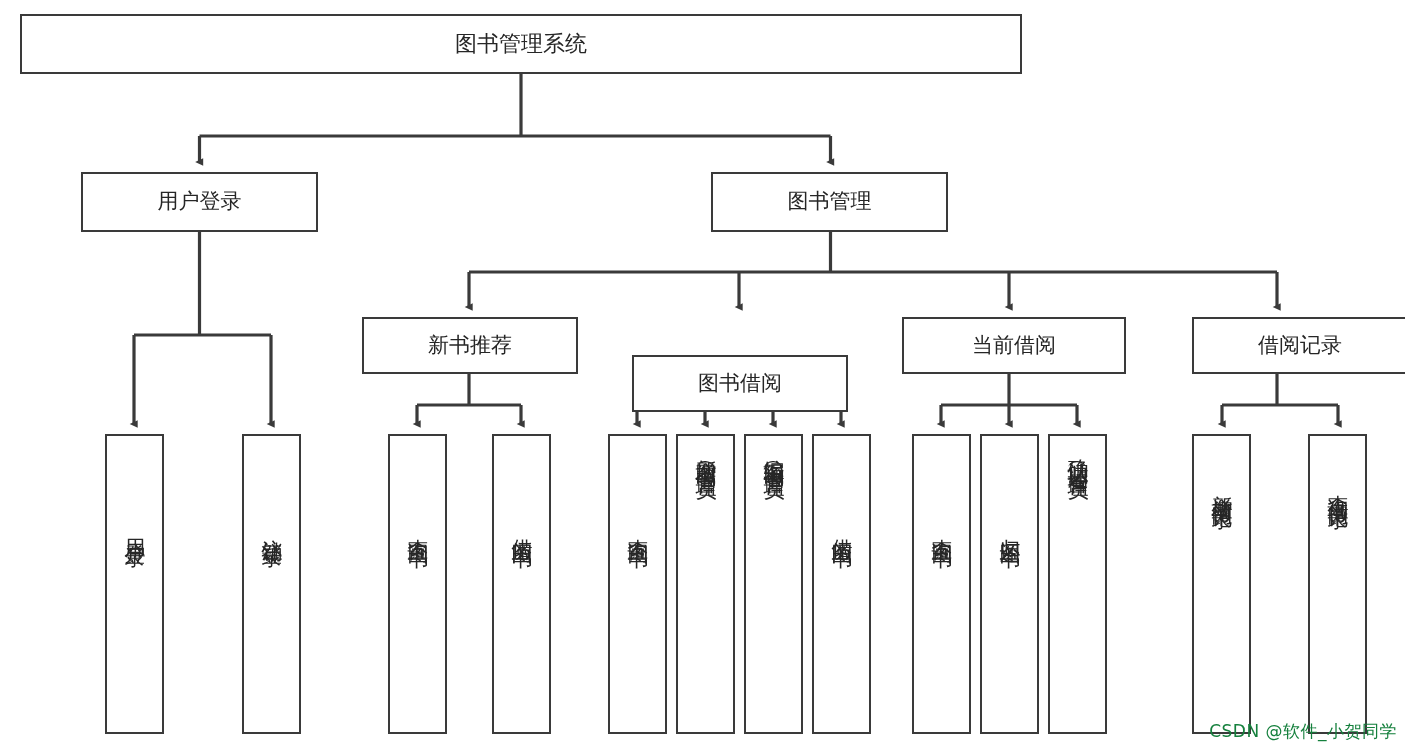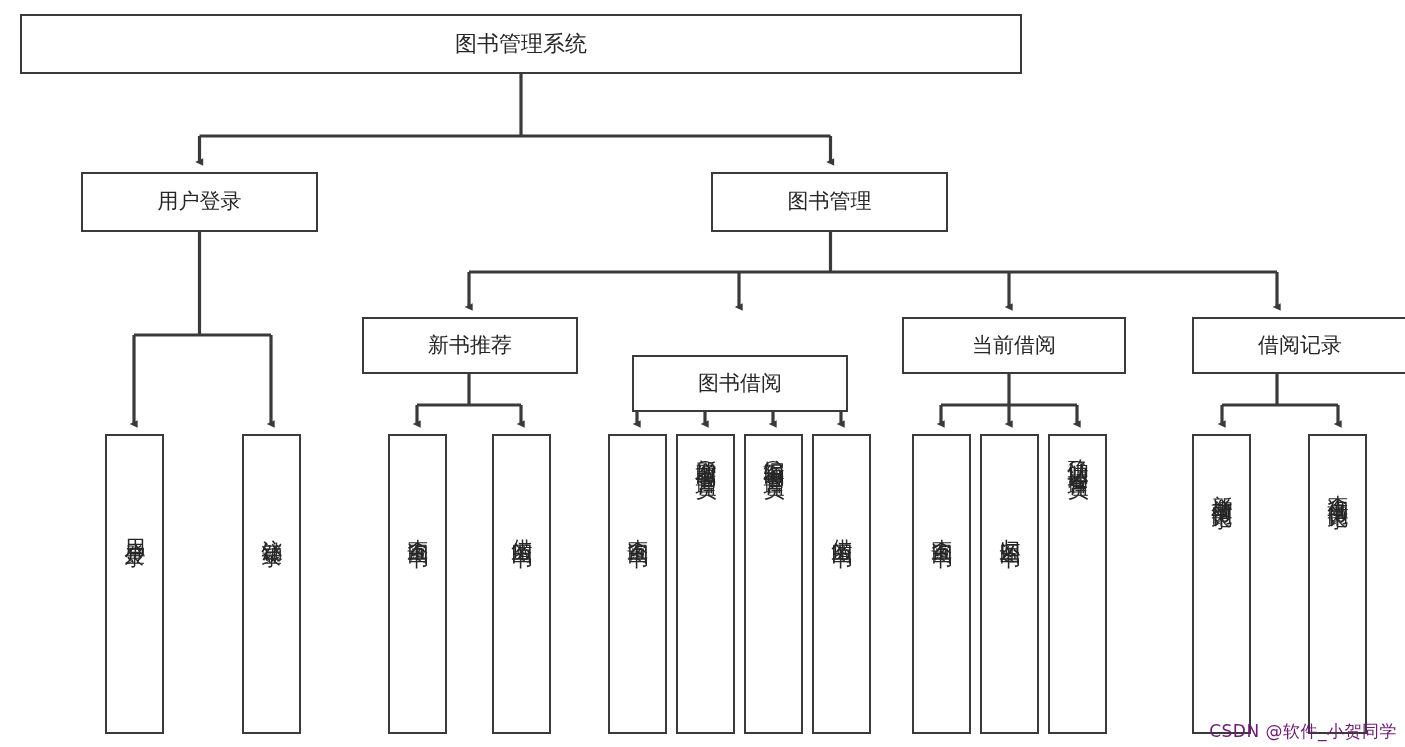--- a/index.html
+++ b/index.html
@@ -63,21 +63,21 @@
     letter-spacing: 3px;
     line-height: 1;
     white-space: nowrap;
     display: block;
   }
   .watermark {
     position: absolute;
     right: 8px;
     bottom: 4px;
     font-size: 17px;
-    color: #701a75;
+    color: #15803d;
     letter-spacing: 0.5px;
     white-space: nowrap;
     user-select: none;
   }
 </style>
 </head>
 <body>
 
 <div id="diagram-root">
 

